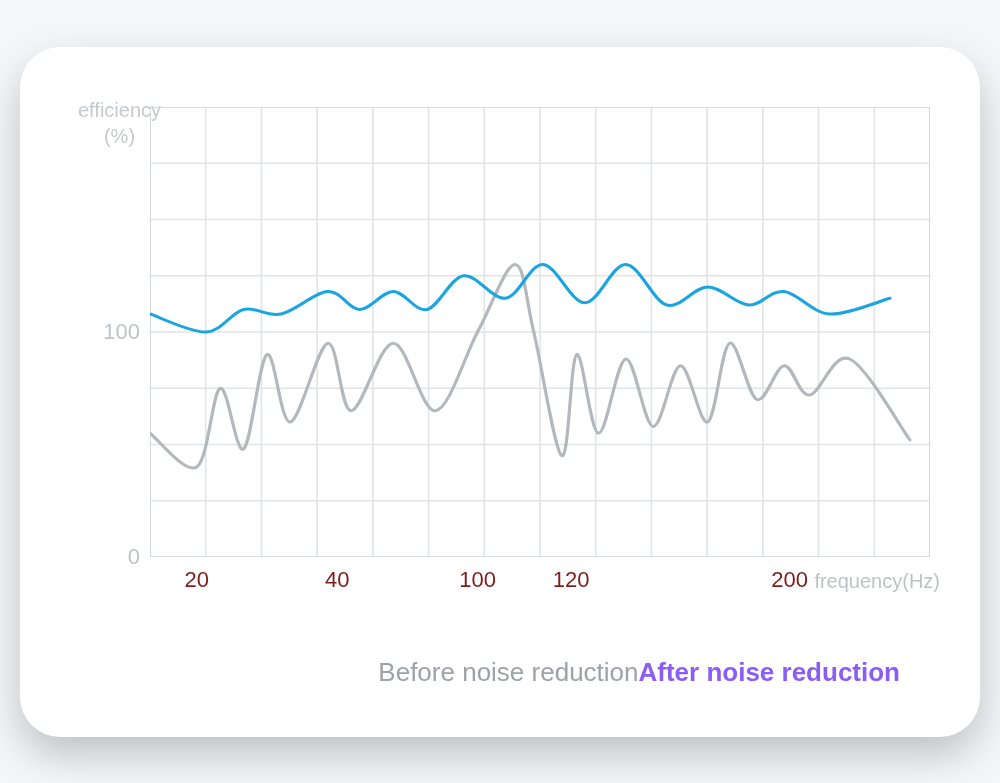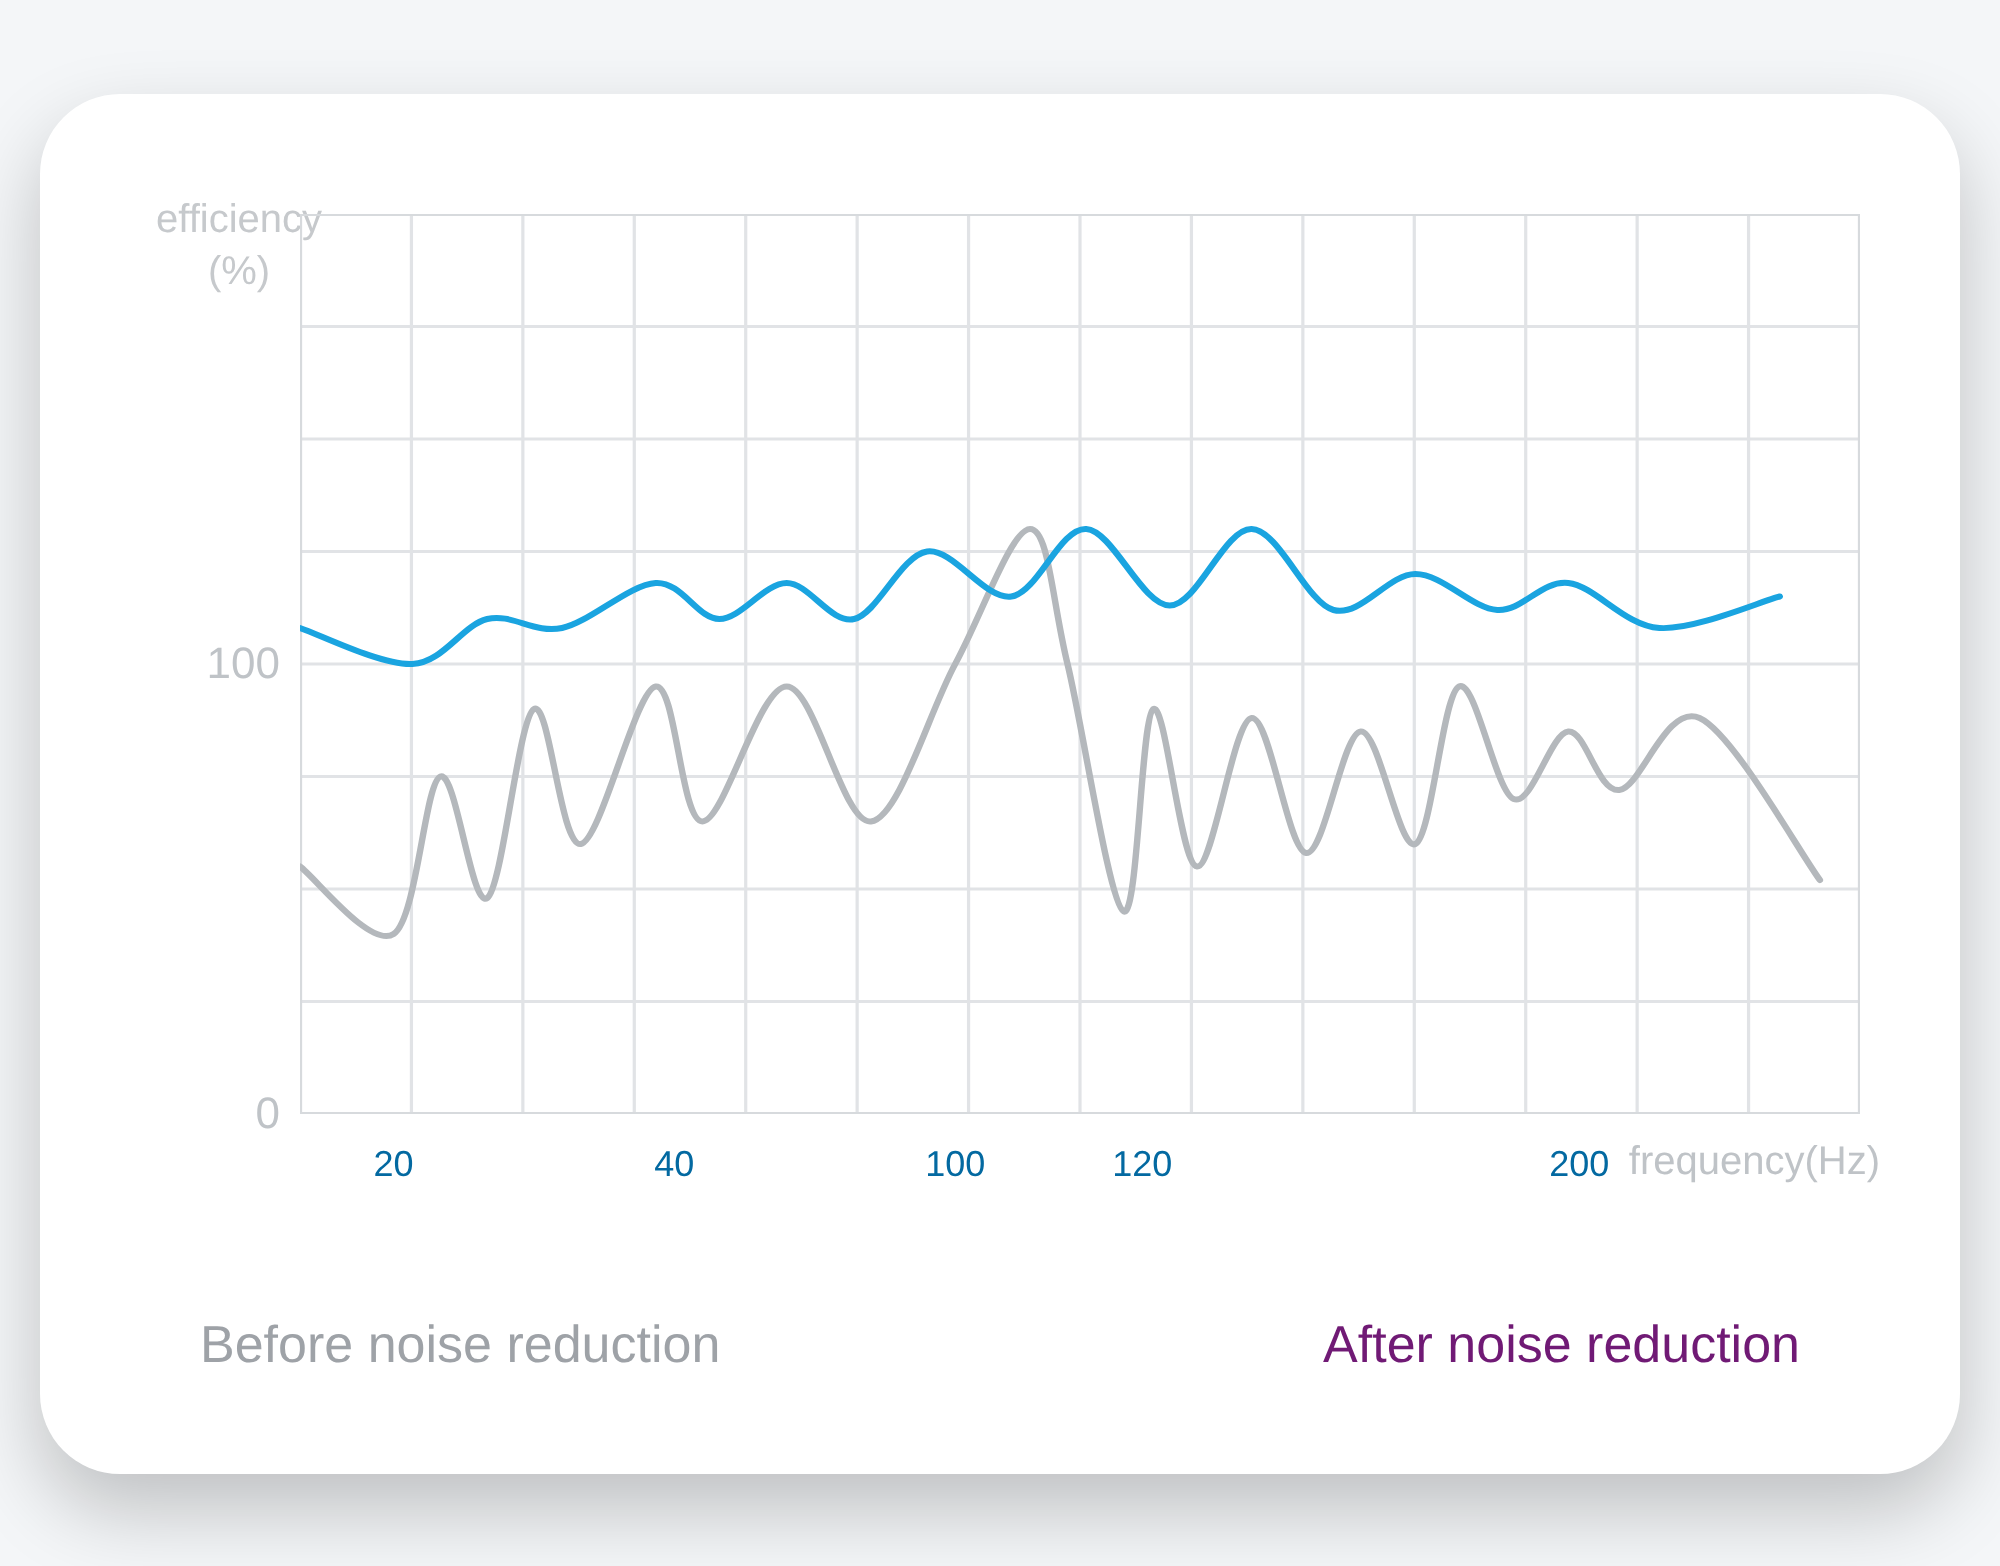--- a/index.html
+++ b/index.html
@@ -40,51 +40,51 @@
     transform: translateY(-50%);
     color: #bfc3c7;
     font-size: 22px;
     text-align: right;
     width: 50px;
   }
   .x-tick {
     position: absolute;
     bottom: -36px;
     transform: translateX(-50%);
-    color: #0369a1;
-    font-size: 18px;
+    color: #7f1d1d;
+    font-size: 22px;
     text-align: center;
   }
   .x-axis-label {
     position: absolute;
     bottom: -36px;
     right: -10px;
     color: #bfc3c7;
     font-size: 20px;
   }
   .plot {
     position: absolute;
     left: 90px;
     top: 10px;
     right: 10px;
     bottom: 0;
   }
   .legend {
     display: flex;
-    justify-content: space-between;
+    justify-content: flex-end;
     align-items: center;
     margin-top: 100px;
     padding: 0 40px;
   }
   .legend-item {
     font-size: 26px;
     font-weight: 400;
   }
   .legend-before { color: #9ea2a7; }
-  .legend-after  { color: #701a75; }
+  .legend-after  { color: #8b5cf6; font-weight: bold; }
   svg { display: block; }
 </style>
 </head>
 <body>
 
 <div class="card">
   <div class="chart-area">
 
     <div class="y-axis-label">
       <span>efficiency</span><br>

